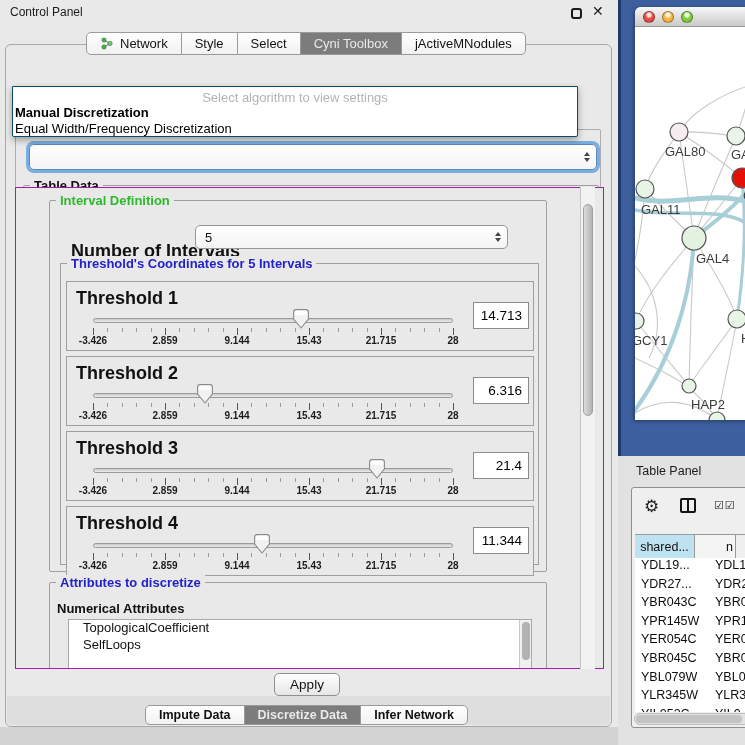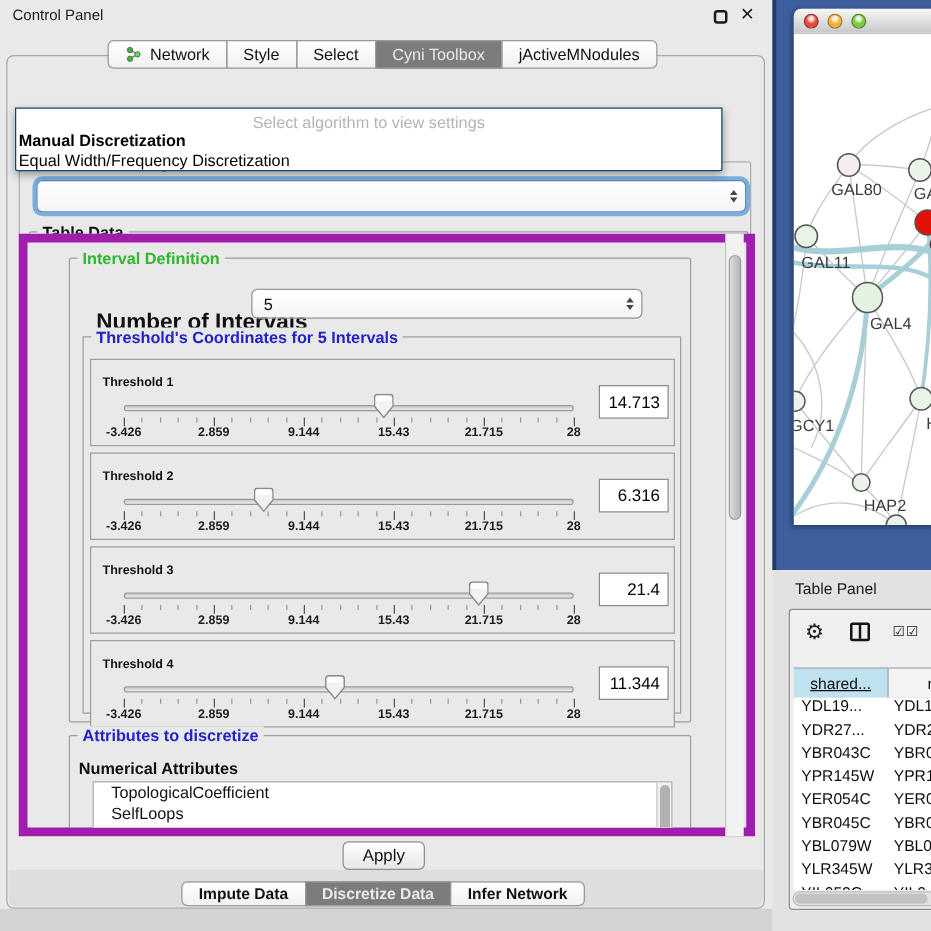--- a/index.html
+++ b/index.html
@@ -47,32 +47,32 @@
   #table-combo{left:8px;top:10px;width:560px;height:24px;}
 
   
   #algo-popup{position:absolute;left:12px;top:86px;width:566px;height:51px;background:#ffffff;border:1px solid #0c4a6e;
               border-radius:0 0 2px 2px;box-shadow:0 3px 7px rgba(0,0,0,.35);z-index:40;}
   #popup-hint{position:absolute;left:0;top:3px;width:100%;text-align:center;font-size:13px;color:#b4b4b4;}
   .popup-opt{position:absolute;left:2px;font-size:13px;color:#000;white-space:nowrap;}
   .popup-opt.bold{font-weight:bold;}
 
   
-  #scrollpane{position:absolute;left:9px;top:142px;width:589px;height:482px;border:7px solid #a21caf;background:#e9e9e9;overflow:hidden;}
+  #scrollpane{position:absolute;left:9px;top:142px;width:589px;height:482px;border:1px solid #a21caf;background:#e9e9e9;overflow:hidden;}
   #vscroll{position:absolute;right:0;top:0;width:15px;height:480px;background:#f2f2f2;border-left:1px solid #c4c4c4;}
   #vscroll .thumb{position:absolute;left:2px;top:17px;width:10px;height:212px;border-radius:6px;
                   background:linear-gradient(90deg,#dcdcdc,#b4b4b4);border:1px solid #a0a0a0;}
 
   #interval-group{left:33px;top:12px;width:498px;height:372px;}
   #num-label{position:absolute;left:21px;top:40px;font-size:18px;font-weight:bold;color:#111;}
   #num-combo{left:145px;top:24px;width:313px;height:24px;}
   #thr-group{position:absolute;left:10px;top:62px;width:479px;height:302px;border:1px solid #9f9f9f;}
 
   .t-box{position:absolute;left:5px;width:468px;height:70px;border:1px solid #9f9f9f;background:#e9e9e9;}
-  .t-label{position:absolute;left:9px;top:13px;font-size:10px;font-weight:bold;color:#111;}
+  .t-label{position:absolute;left:9px;top:6px;font-size:18px;font-weight:bold;color:#111;}
   .t-track{position:absolute;left:26px;top:36px;width:360px;height:5px;border:1px solid #9a9a9a;border-radius:3px;
            background:linear-gradient(#c7c7c7,#ededed);}
   .t-thumb{position:absolute;top:27px;width:16px;height:20px;}
   .t-tick{position:absolute;top:46px;width:1px;background:#777;}
   .t-ticklabel{position:absolute;top:53px;font-size:10px;font-weight:bold;color:#1c1c1c;transform:translateX(-50%);white-space:nowrap;}
   .t-value{position:absolute;left:406px;top:20px;width:56px;height:27px;background:#fff;border:1px solid #8a8a8a;
            font-size:13.5px;color:#000;text-align:right;line-height:26px;padding-right:6px;}
 
   #attr-group{left:33px;top:394px;width:498px;height:120px;border-color:#9f9f9f;}
   #attr-sublabel{position:absolute;left:7px;top:18px;font-size:13px;font-weight:bold;color:#111;}
@@ -98,21 +98,21 @@
   #tp-titlebar{position:absolute;left:0;top:0;width:127px;height:30px;}
   #tp-titlebar span{position:absolute;left:15px;top:8px;font-size:12.5px;color:#1b1b1b;}
   #tp-box{position:absolute;left:10px;top:31px;width:120px;height:241px;background:#efefef;border:1px solid #8e8e8e;border-radius:3px;}
   #tp-gear{position:absolute;left:12px;top:8px;font-size:17px;color:#222;}
   #tp-colicon{position:absolute;left:48px;top:10px;width:16px;height:15px;border:2px solid #151515;border-radius:2px;}
   #tp-colicon::after{content:"";position:absolute;left:5px;top:0;width:2px;height:11px;background:#151515;}
   #tp-checks{position:absolute;left:82px;top:11px;font-size:11px;color:#222;letter-spacing:1px;}
   #tp-header{position:absolute;left:3px;top:46px;width:117px;height:24px;display:flex;border-top:1px solid #9a9a9a;}
   .tp-hcell{height:24px;border-right:1px solid #9a9a9a;border-bottom:1px solid #9a9a9a;font-size:12.5px;color:#111;
             display:flex;align-items:center;justify-content:center;}
-  #tp-hcell-0{width:76px;background:var(--hdrblue);text-decoration:underline;}
+  #tp-hcell-0{width:60px;background:var(--hdrblue);}
   #tp-hcell-1{width:41px;background:#f4f4f4;justify-content:flex-end;padding-right:2px;}
   #tp-rows{position:absolute;left:3px;top:70px;width:117px;height:154px;background:#fff;overflow:hidden;}
   .tp-row{display:flex;height:18.6px;font-size:12.5px;color:#0d0d0d;background:#fff;}
   .tp-c0{width:76px;padding-left:6px;white-space:nowrap;overflow:hidden;}
   .tp-c1{width:41px;padding-left:4px;white-space:nowrap;overflow:hidden;}
   #tp-hscroll{position:absolute;left:2px;top:225px;width:116px;height:12px;background:#e2e2e2;border:1px solid #bdbdbd;border-radius:6px;}
   #tp-hscroll .thumb{position:absolute;left:1px;top:1px;width:106px;height:8px;border-radius:4px;background:#c3c3c3;}
 </style>
 </head>
 <body>

